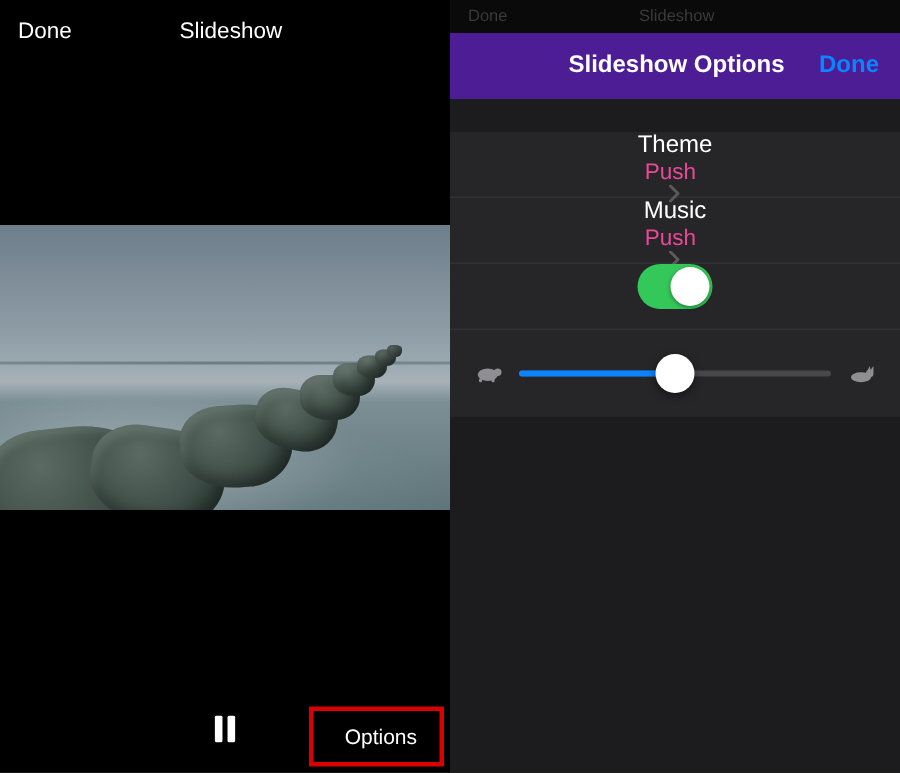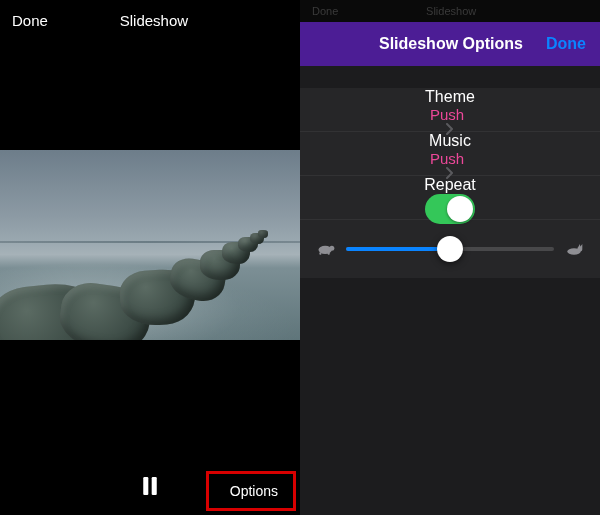--- a/index.html
+++ b/index.html
@@ -139,21 +139,20 @@
       <div class="row">
         <div class="label">Music</div>
         <div class="value">Push</div>
         <span class="chev">
           <svg viewBox="0 0 8 12">
               <path d="M1 1 L6 6 L1 11" stroke="#5a5a5e" stroke-width="2" fill="none" stroke-linecap="round" stroke-linejoin="round"></path>
             </svg>
         </span>
       </div>
       <div class="row">
-        <div class="label">Repeat</div>
         <div class="toggle">
           <div class="knob"></div>
         </div>
       </div>
       <div class="slider-row">
         <span class="icon">
           <svg viewBox="0 0 24 16">
               <ellipse cx="11" cy="9" rx="8" ry="5" fill="#8e8e93"></ellipse>
               <circle cx="19" cy="7" r="3" fill="#8e8e93"></circle>
               <rect x="4" y="12" width="2.5" height="3" rx="1" fill="#8e8e93"></rect>

